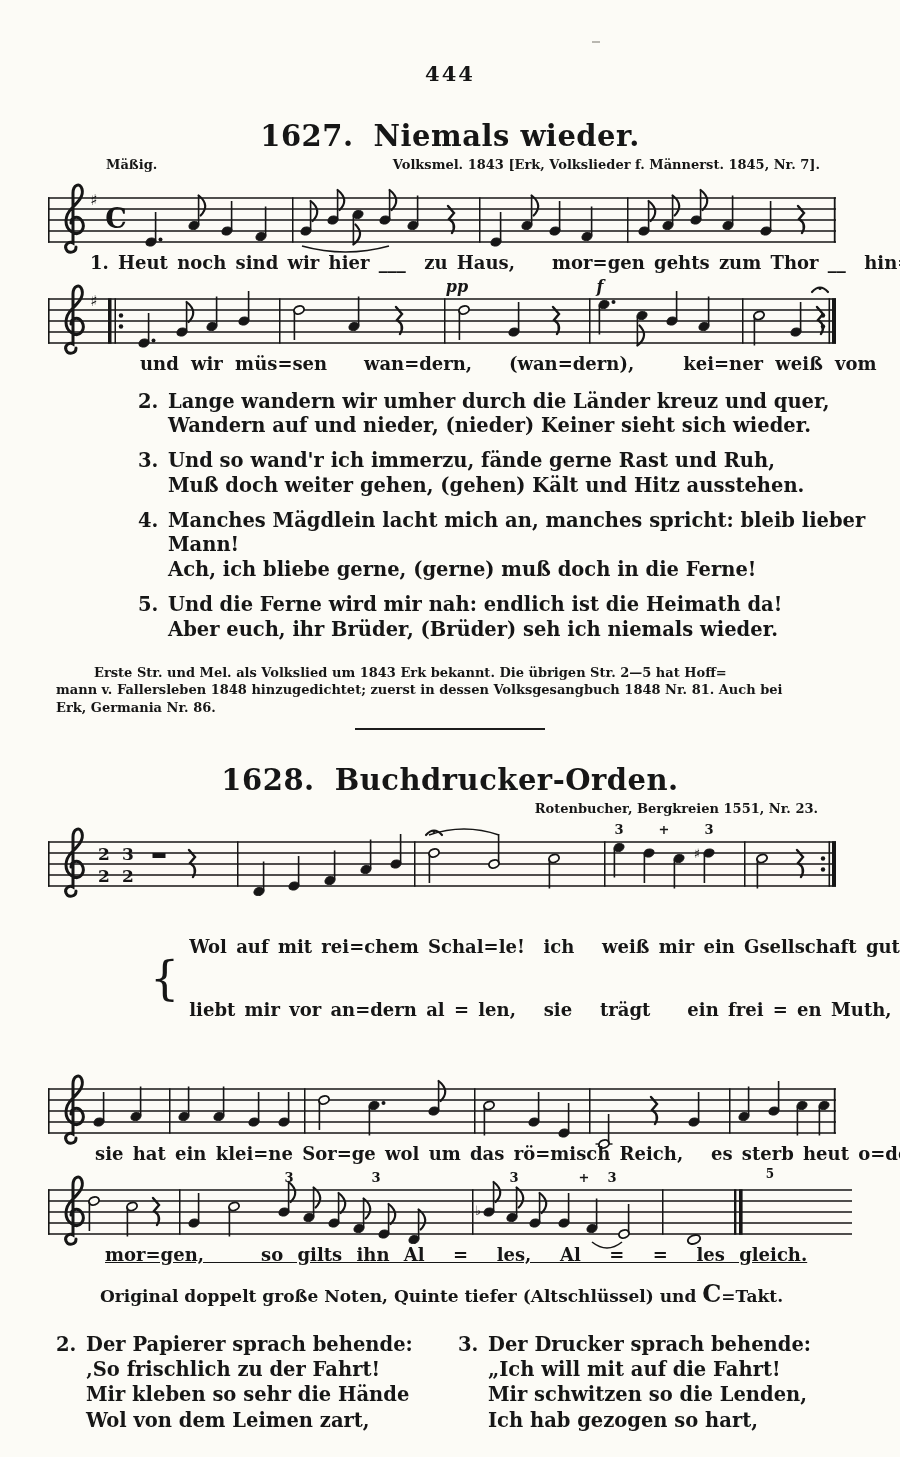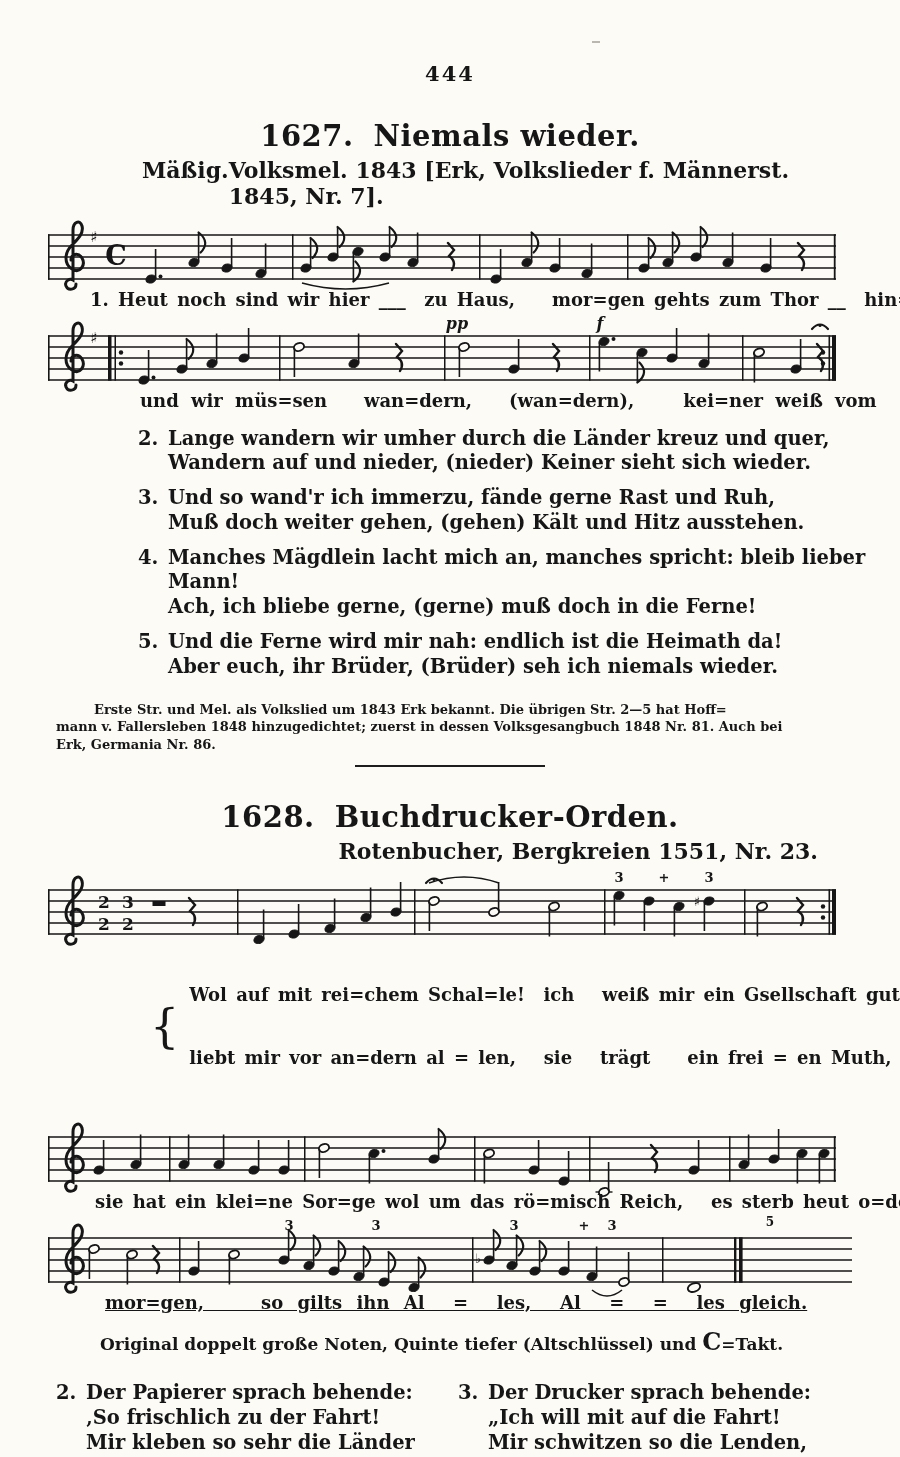--- a/index.html
+++ b/index.html
@@ -2,21 +2,21 @@
 <html><head>
 <meta charset="utf-8">
 <style>
   html,body{margin:0;padding:0;background:#d8d5cd;}
   .page{position:relative;width:900px;height:1457px;margin:0 auto;background:#fcfbf6;
         color:#161616;font-family:"DejaVu Serif",serif;font-weight:bold;overflow:hidden;}
   .artifact{position:absolute;left:592px;top:41px;width:8px;height:2px;background:#b9b7b0;}
   .pageno{text-align:center;padding-top:61px;font-size:21px;letter-spacing:2px;}
   h2.title{margin:33px 0 4px;text-align:center;font-size:29px;letter-spacing:.5px;font-weight:bold;}
   h2.title .num{margin-right:20px;}
-  .attr-row{display:flex;justify-content:space-between;padding:0 80px 0 106px;font-size:22px;margin-left:36px;}
+  .attr-row{display:flex;justify-content:space-between;padding:0 80px 0 106px;font-size:13px;}
   .attr-row.right{justify-content:flex-end;padding-right:82px;margin-top:2px;}
   .staff-block{margin-top:6px;}
   svg.staff{display:block;width:812px;height:80px;margin-left:44px;overflow:visible;}
   .lyrics{white-space:pre;font-size:18px;margin-top:-5px;word-spacing:3px;line-height:1.1;}
   .ly-a{padding-left:90px;}
   .ly-b{padding-left:140px;word-spacing:6px;}
   .ly-d{padding-left:95px;}
   .ly-e{padding-left:105px;word-spacing:8px;text-decoration:underline;}
   .braced{display:flex;align-items:center;margin-left:150px;margin-top:-9px;}
   .brace{font-size:46px;font-weight:normal;line-height:.9;}
@@ -427,21 +427,21 @@
     <div class="source-note">
       <span>Original doppelt große Noten, Quinte tiefer (Altschlüssel) und </span><span class="bigc">C</span><span>=Takt.</span>
     </div>
 
     <div class="columns">
       <div class="col">
         <div class="colnum">2.</div>
         <div>
           <div>Der Papierer sprach behende:</div>
           <div>‚So frischlich zu der Fahrt!</div>
-          <div>Mir kleben so sehr die Länder</div>
+          <div>Mir kleben so sehr die Hände</div>
           <div>Wol von dem Leimen zart,</div>
 
         </div>
       </div>
       <div class="col">
         <div class="colnum">3.</div>
         <div>
           <div>Der Drucker sprach behende:</div>
           <div>„Ich will mit auf die Fahrt!</div>
           <div>Mir schwitzen so die Lenden,</div>

